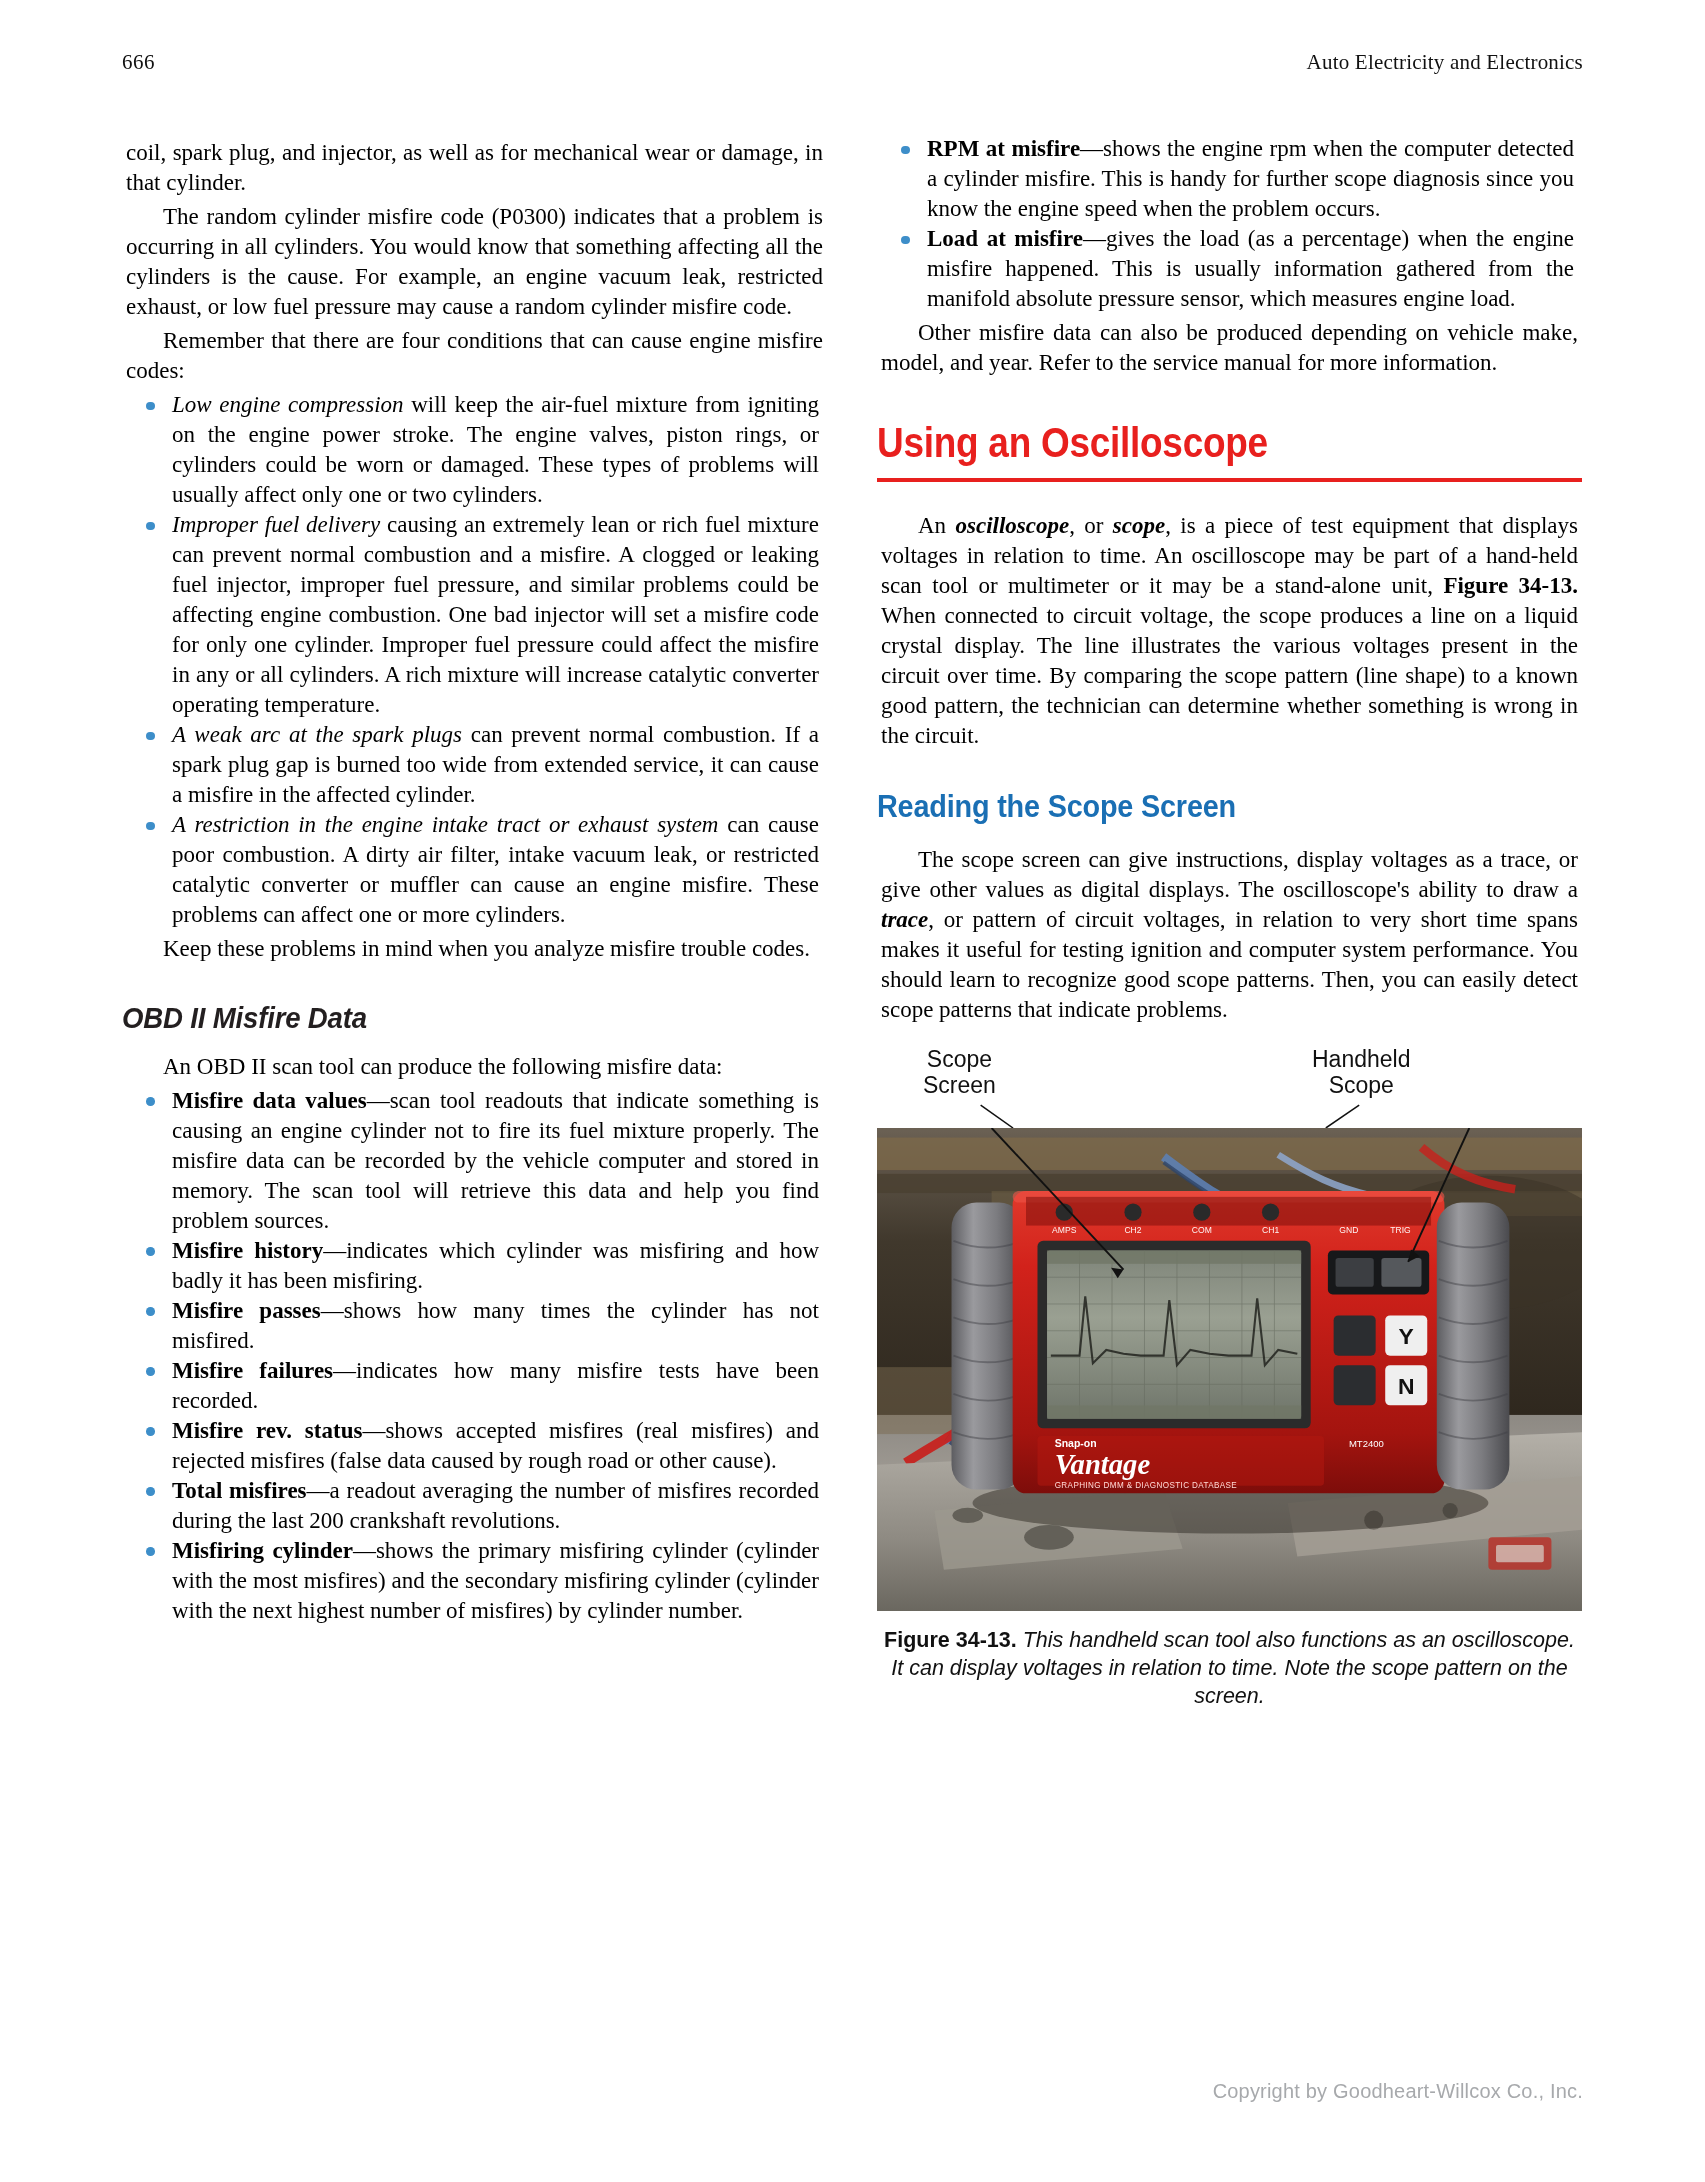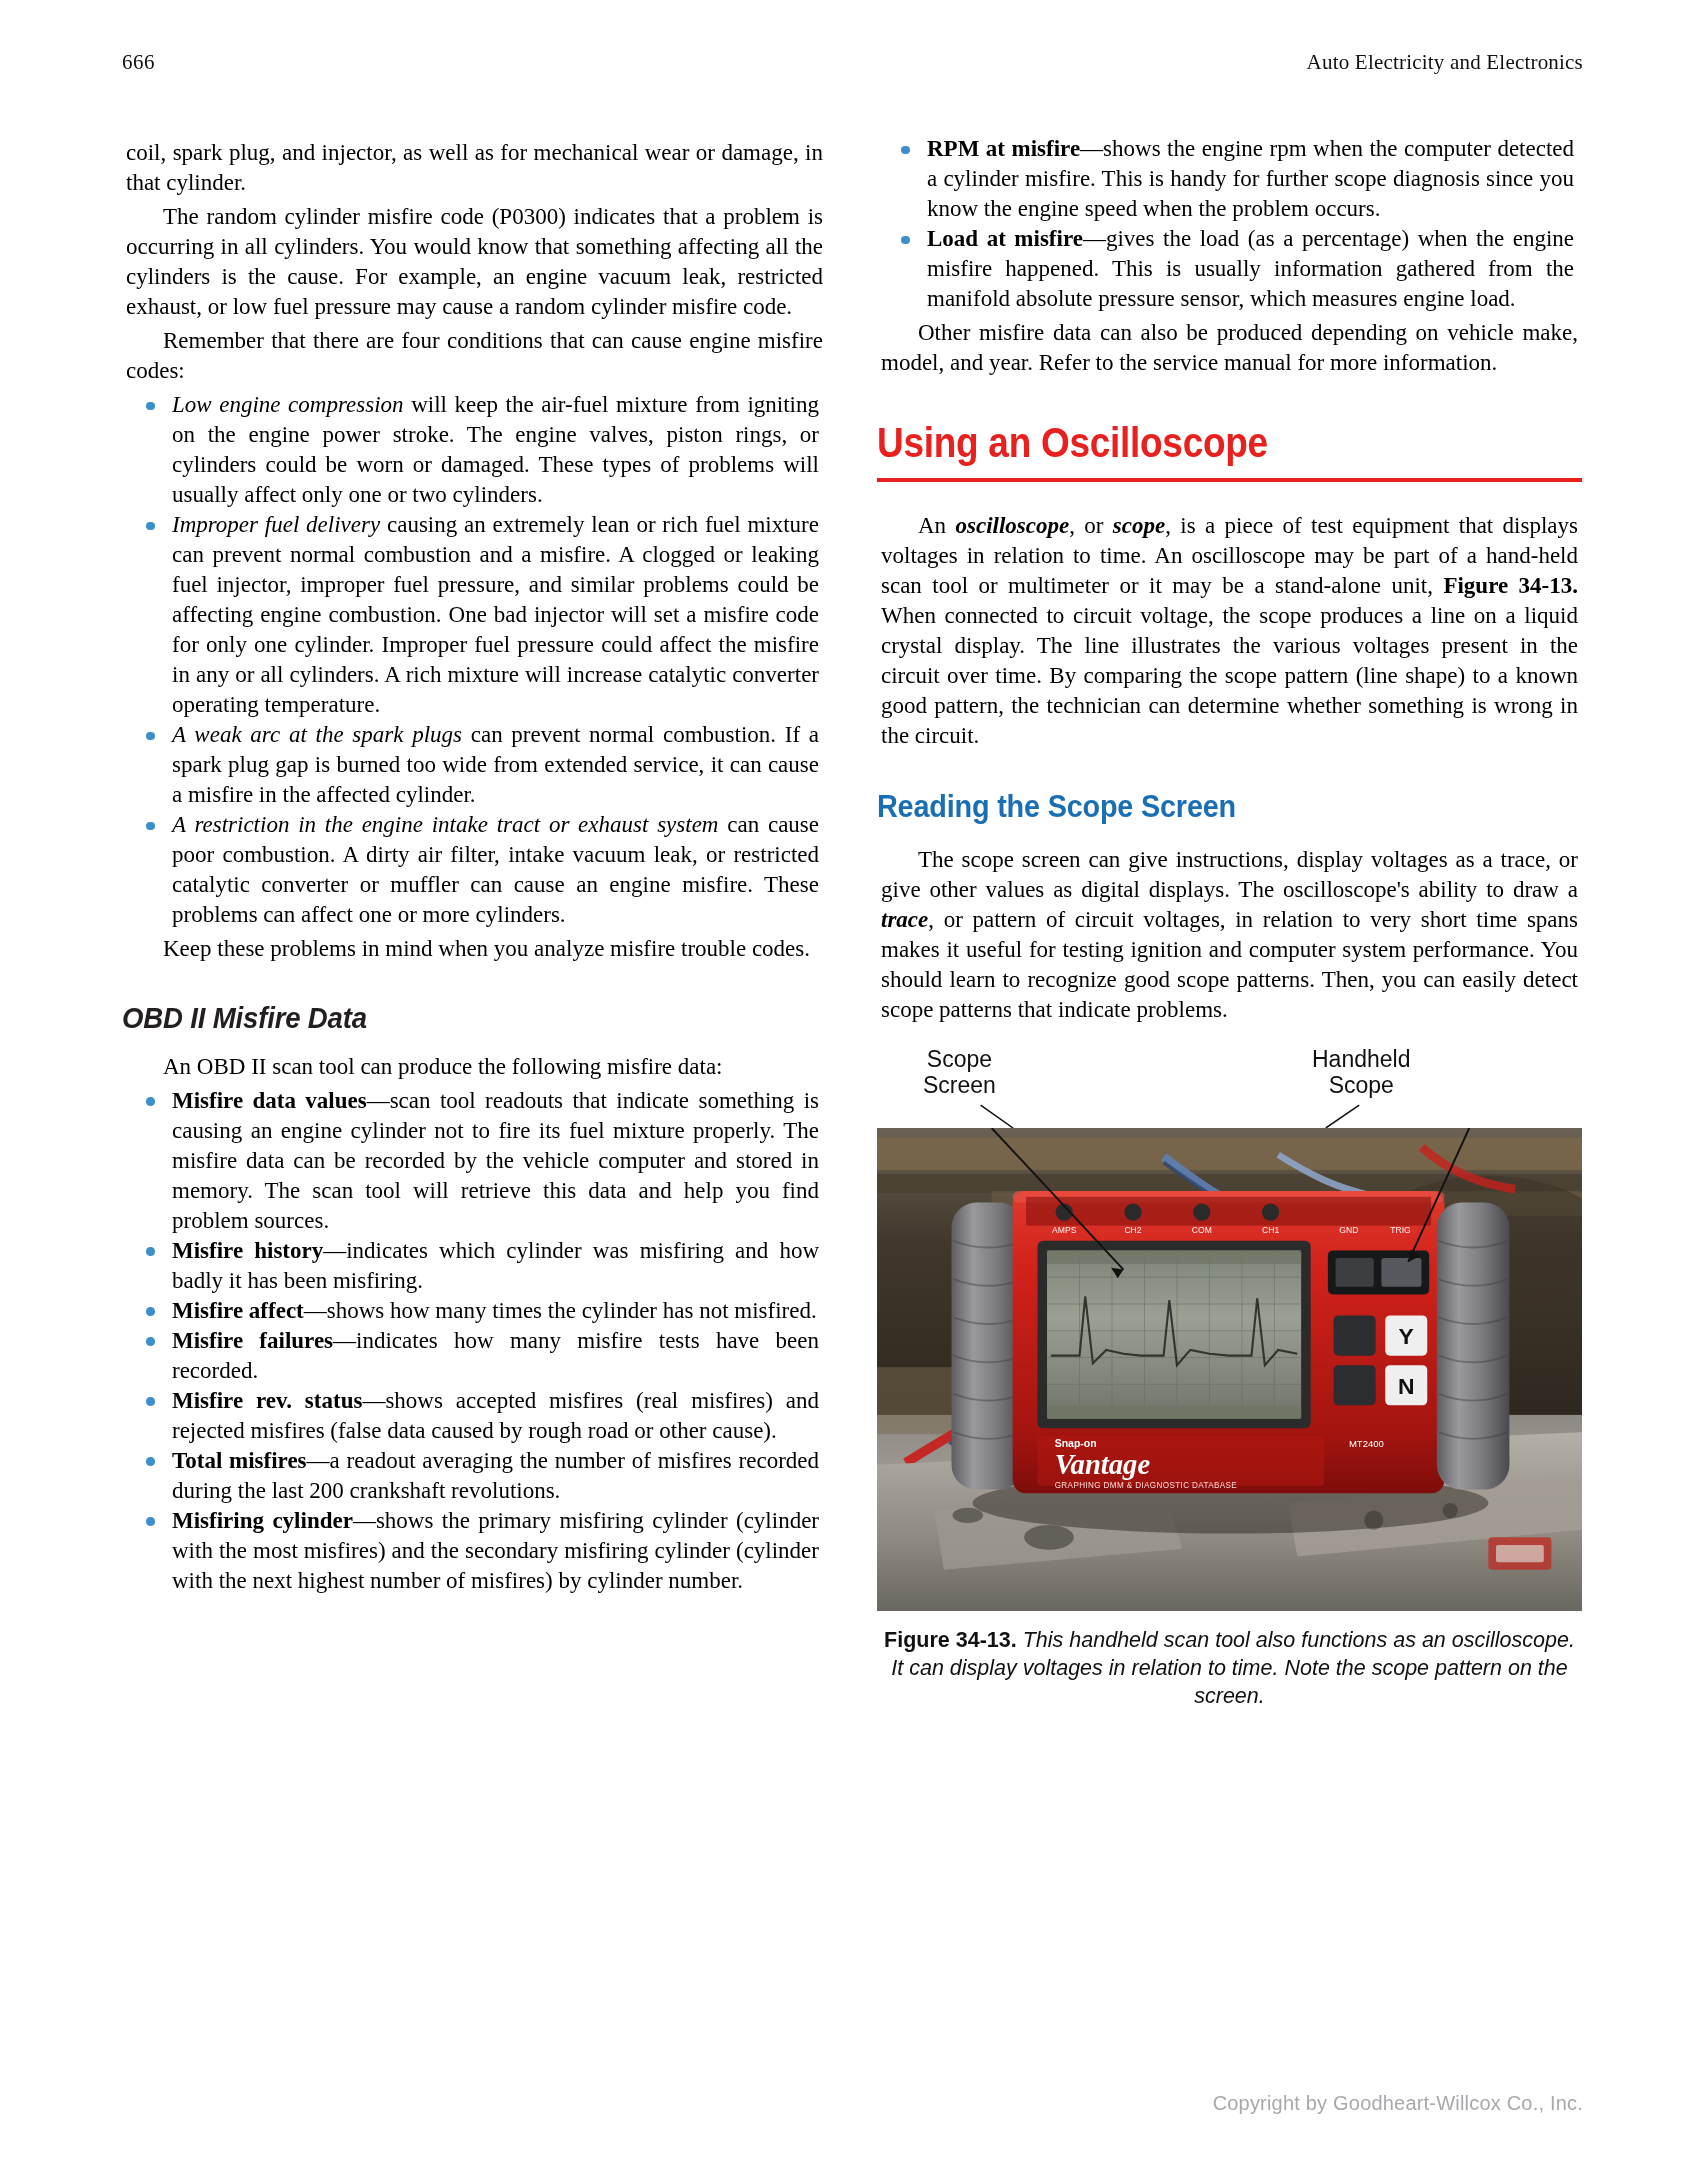--- a/index.html
+++ b/index.html
@@ -150,21 +150,21 @@
     margin-top:15.3px;
     text-align:center;
   }
   .caption .cap-label { font-weight:bold; font-style:normal; }
   .caption .cap-text { font-style:italic; }
 
   
   .copyright {
     position:absolute;
     right:122px;
-    bottom:67px;
+    bottom:79px;
     font-family:"Liberation Sans", sans-serif;
     font-size:20px;
     color:#a7a9ac;
     letter-spacing:0.2px;
   }
 </style>
 </head>
 <body>
 
 <div class="page">
@@ -193,21 +193,21 @@
 
       <div class="sp-34"></div>
       <h3 class="subitalic">OBD II Misfire Data</h3>
       <div class="sp-14"></div>
 
       <p class="indent">An OBD II scan tool can produce the following misfire data:</p>
 
       <ul class="bullets">
         <li><span class="bd">Misfire data values</span><span>—scan tool readouts that indicate something is causing an engine cylinder not to fire its fuel mixture properly. The misfire data can be recorded by the vehicle computer and stored in memory. The scan tool will retrieve this data and help you find problem sources.</span></li>
         <li><span class="bd">Misfire history</span><span>—indicates which cylinder was misfiring and how badly it has been misfiring.</span></li>
-        <li><span class="bd">Misfire affect</span><span>—shows how many times the cylinder has not misfired.</span></li>
+        <li><span class="bd">Misfire passes</span><span>—shows how many times the cylinder has not misfired.</span></li>
         <li><span class="bd">Misfire failures</span><span>—indicates how many misfire tests have been recorded.</span></li>
         <li><span class="bd">Misfire rev. status</span><span>—shows accepted misfires (real misfires) and rejected misfires (false data caused by rough road or other cause).</span></li>
         <li><span class="bd">Total misfires</span><span>—a readout averaging the number of misfires recorded during the last 200 crankshaft revolutions.</span></li>
         <li><span class="bd">Misfiring cylinder</span><span>—shows the primary misfiring cylinder (cylinder with the most misfires) and the secondary misfiring cylinder (cylinder with the next highest number of misfires) by cylinder number.</span></li>
       </ul>
 
     </div>
 
     <div class="col">
 

